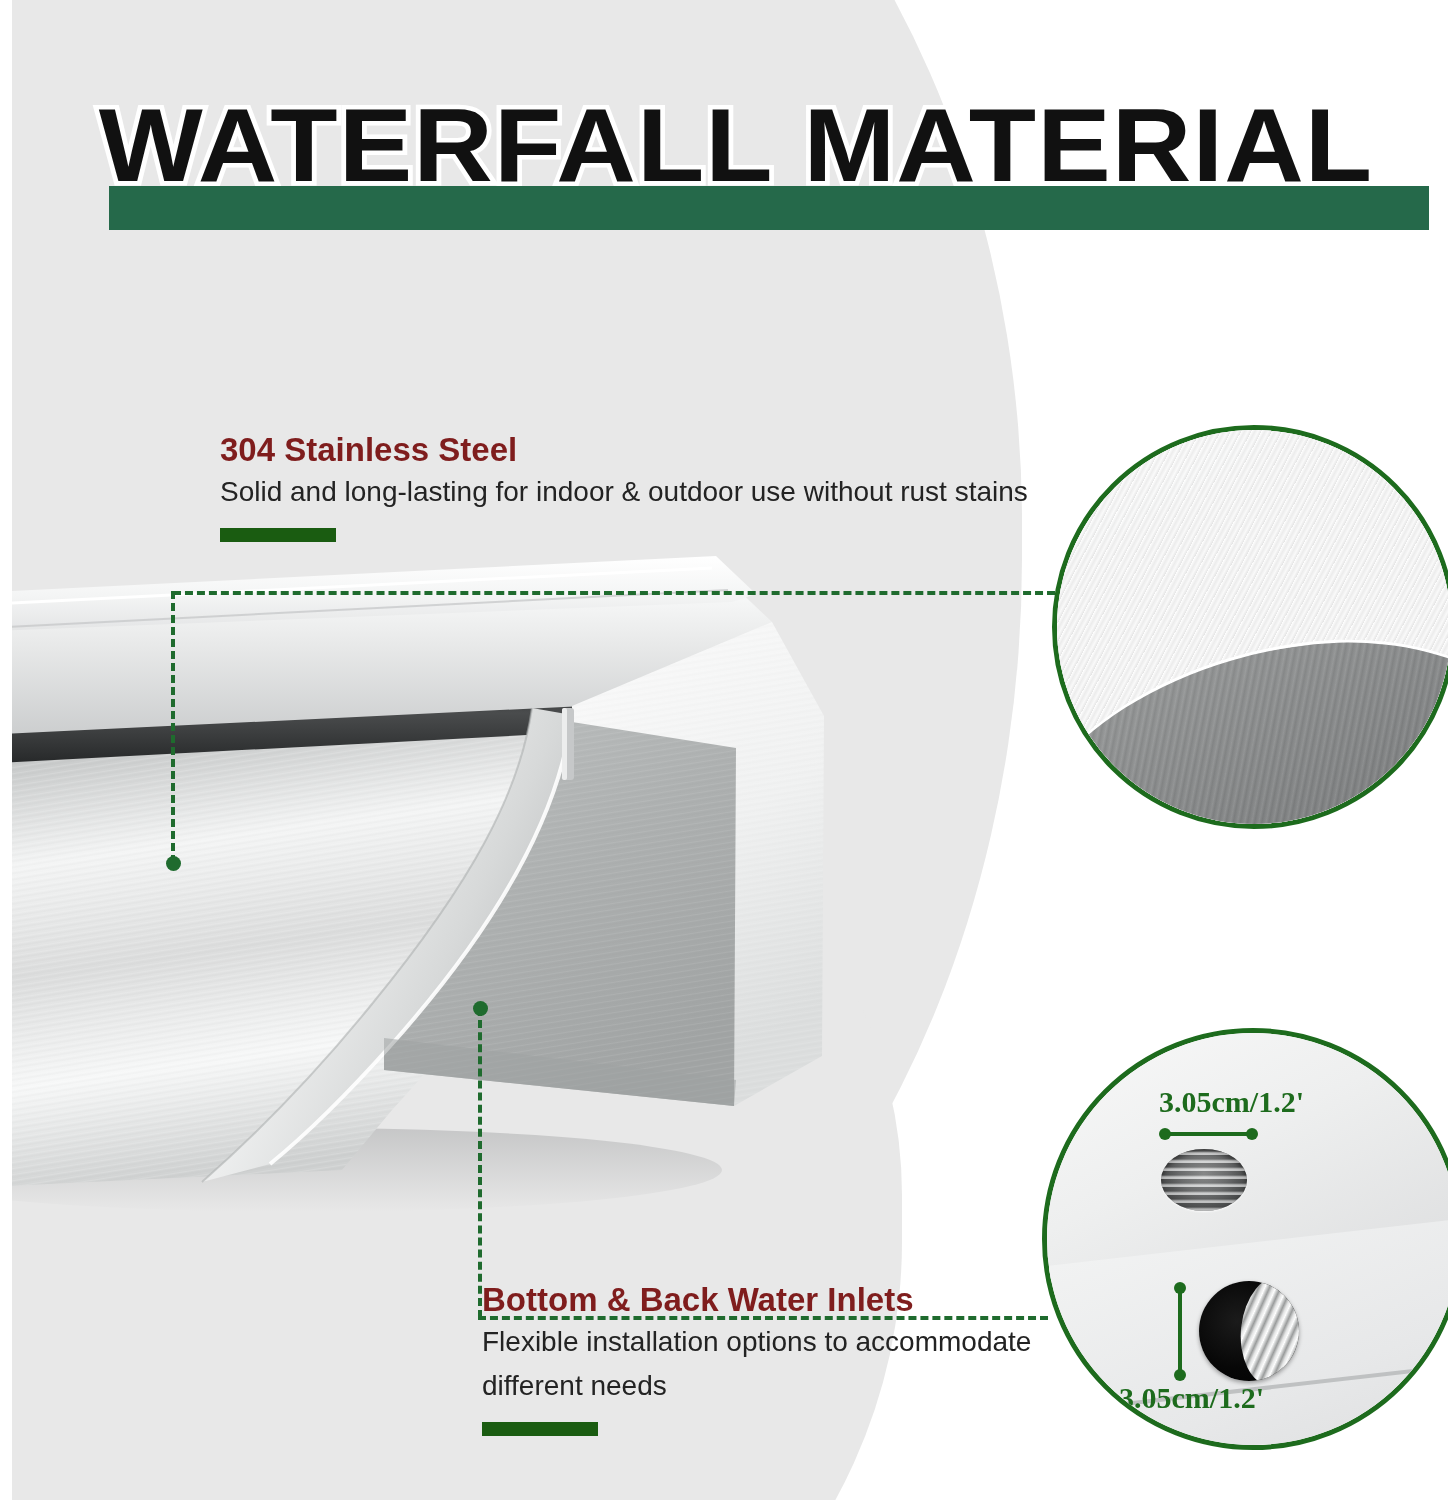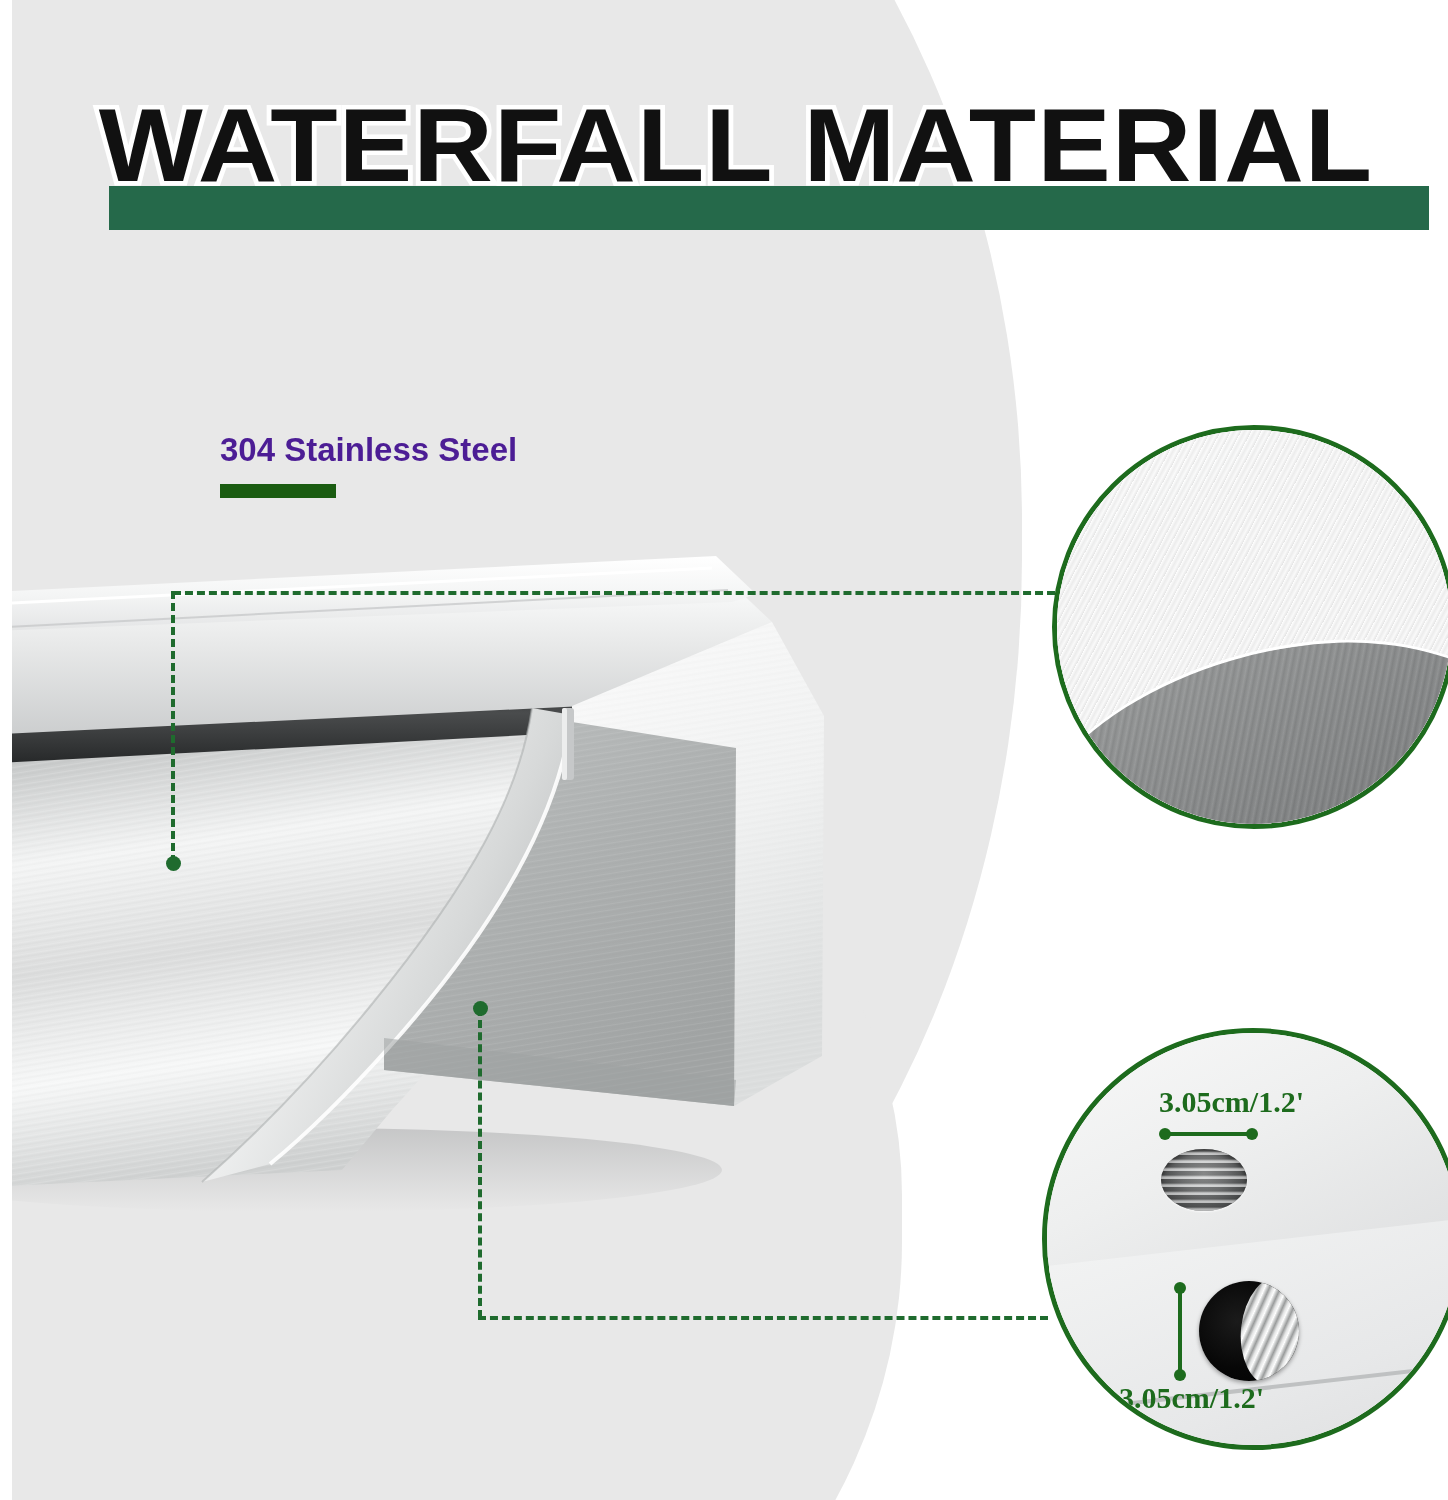--- a/index.html
+++ b/index.html
@@ -81,21 +81,21 @@
   
   .feat {
     position: absolute;
     z-index: 6;
   }
   .feat-title {
     font-family: "Liberation Sans", sans-serif;
     font-weight: bold;
     font-size: 33px;
     line-height: 40px;
-    color: #4c1d95;
+    color: #7f1d1d;
     white-space: nowrap;
   }
   .feat-desc {
     font-family: "Liberation Sans", sans-serif;
     font-weight: normal;
     font-size: 28px;
     line-height: 44px;
     color: #232323;
   }
   .feat-rule {
@@ -396,23 +396,29 @@
 
       <rect x="690" y="198" width="12" height="72" rx="3" fill="#c6c8c9"></rect>
       <rect x="690" y="198" width="5" height="72" rx="2" fill="#eceded"></rect>
 
       <path d="M 512,528 L 512,560 L 862,596 L 864,570 Z" fill="#9fa2a2" opacity="0.55"></path>
     </svg>
   </div>
 
   <div class="feat" id="feat-steel">
     <div class="feat-title">304 Stainless Steel</div>
+    <div class="feat-desc">Solid and long-lasting for indoor &amp; outdoor use without rust stains</div>
     <div class="feat-rule"></div>
   </div>
 
+  <div class="feat" id="feat-inlet">
+    <div class="feat-title">Bottom &amp; Back Water Inlets</div>
+    <div class="feat-desc">Flexible installation options to accommodate different needs</div>
+    <div class="feat-rule"></div>
+  </div>
 
   <div class="leader">
     <div class="ldr-h" style="left:161px; top:591px; width:882px;"></div>
     <div class="ldr-v" style="left:159px; top:591px; height:272px;"></div>
     <div class="ldr-dot" style="left:154px; top:856px;"></div>
   </div>
 
   <div class="leader">
     <div class="ldr-dot" style="left:461px; top:1001px;"></div>
     <div class="ldr-v" style="left:466px; top:1008px; height:310px;"></div>

